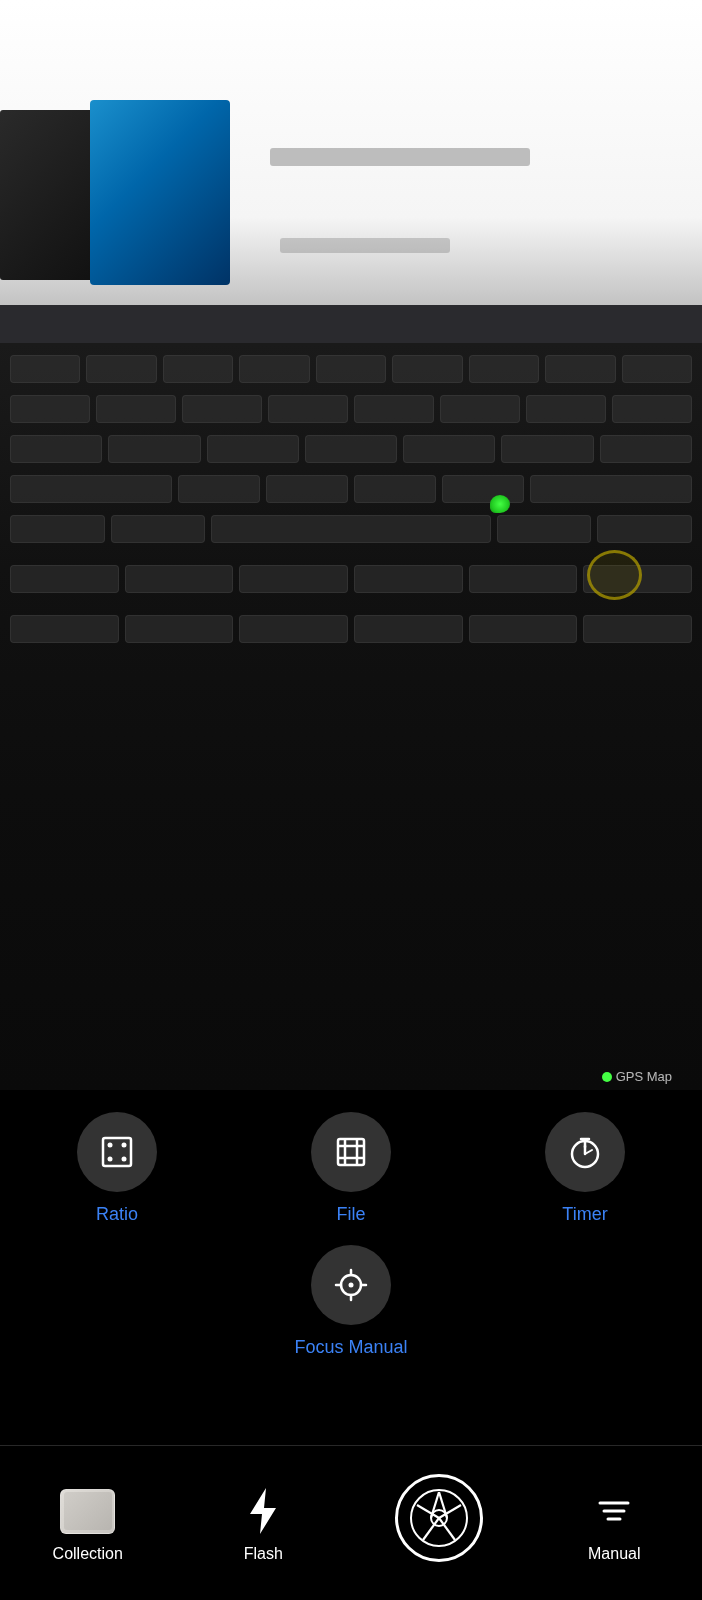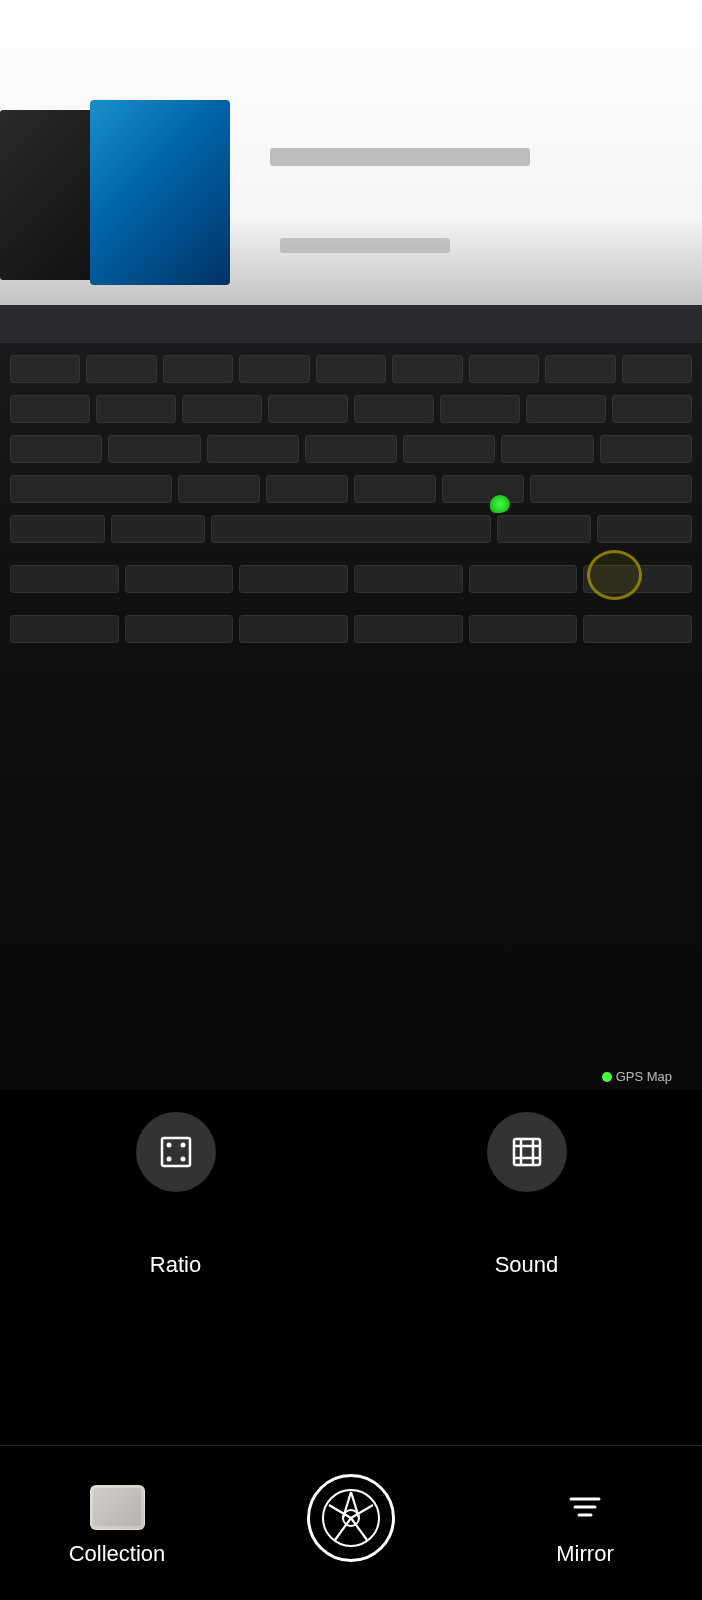--- a/index.html
+++ b/index.html
@@ -257,25 +257,24 @@
       display: flex;
       align-items: center;
       justify-content: center;
     }
 
     .control-circle.sound-active {
       background: #333;
     }
 
     .control-label {
-      color: #ffffff;
-      font-size: 22px;
+      color: #3b82f6;
+      font-size: 18px;
       font-weight: 400;
       text-align: center;
-      margin-top: 48px;
     }
 
     
     .tab-bar {
       position: absolute;
       bottom: 0;
       left: 0;
       right: 0;
       height: 155px;
       background: #000;
@@ -297,21 +296,21 @@
     .tab-icon-wrap {
       width: 55px;
       height: 55px;
       display: flex;
       align-items: center;
       justify-content: center;
     }
 
     .tab-label {
       color: #fff;
-      font-size: 22px;
+      font-size: 16px;
       font-weight: 400;
       text-align: center;
     }
 
     
     .shutter-btn {
       width: 88px;
       height: 88px;
       border-radius: 50%;
       border: 3px solid #fff;
@@ -470,44 +469,77 @@
     <div class="control-item">
       <div class="control-circle">
         <svg width="40" height="40" viewBox="0 0 40 40">
           <line x1="14" y1="8" x2="14" y2="32" stroke="white" stroke-width="2.5"></line>
           <line x1="26" y1="8" x2="26" y2="32" stroke="white" stroke-width="2.5"></line>
           <line x1="8" y1="14" x2="32" y2="14" stroke="white" stroke-width="2.5"></line>
           <line x1="8" y1="26" x2="32" y2="26" stroke="white" stroke-width="2.5"></line>
           <rect x="7" y="7" width="26" height="26" rx="2" fill="none" stroke="white" stroke-width="2.5"></rect>
         </svg>
       </div>
-      <span class="control-label">Sound</span>
-    </div>
-
+      <span class="control-label">File</span>
+    </div>
+
+    <div class="control-item">
+      <div class="control-circle">
+        <svg width="40" height="40" viewBox="0 0 40 40">
+          <circle cx="20" cy="22" r="13" fill="none" stroke="white" stroke-width="2.5"></circle>
+          <line x1="20" y1="9" x2="20" y2="15" stroke="white" stroke-width="2.5" stroke-linecap="round"></line>
+          <line x1="20" y1="22" x2="20" y2="14" stroke="white" stroke-width="2.5" stroke-linecap="round"></line>
+          <line x1="20" y1="22" x2="27" y2="18" stroke="white" stroke-width="2" stroke-linecap="round"></line>
+          <line x1="16" y1="7" x2="24" y2="7" stroke="white" stroke-width="2.5" stroke-linecap="round"></line>
+        </svg>
+      </div>
+      <span class="control-label">Timer</span>
+    </div>
 
   </div>
 
   <div class="controls-row-2">
 
+    <div class="control-item">
+      <div class="control-circle">
+        <svg width="40" height="40" viewBox="0 0 40 40">
+          <circle cx="20" cy="20" r="10" fill="none" stroke="white" stroke-width="2.5"></circle>
+          <circle cx="20" cy="20" r="2.5" fill="white"></circle>
+          <line x1="20" y1="5" x2="20" y2="10" stroke="white" stroke-width="2.5" stroke-linecap="round"></line>
+          <line x1="20" y1="30" x2="20" y2="35" stroke="white" stroke-width="2.5" stroke-linecap="round"></line>
+          <line x1="5" y1="20" x2="10" y2="20" stroke="white" stroke-width="2.5" stroke-linecap="round"></line>
+          <line x1="30" y1="20" x2="35" y2="20" stroke="white" stroke-width="2.5" stroke-linecap="round"></line>
+        </svg>
+      </div>
+      <span class="control-label">Focus Manual</span>
+    </div>
 
 
 
   </div>
 
   <div class="tab-bar">
 
     <div class="tab-item">
       <div class="tab-icon-wrap">
         <div class="collection-thumb">
           <div class="thumb-inner"></div>
         </div>
       </div>
       <span class="tab-label">Collection</span>
     </div>
 
+    <div class="tab-item">
+      <div class="tab-icon-wrap">
+        <svg width="34" height="50" viewBox="0 0 34 50">
+          <polygon points="20,2 4,28 16,28 14,48 30,22 18,22" fill="white"></polygon>
+        </svg>
+      </div>
+      <span class="tab-label">Flash</span>
+    </div>
 
     <div class="tab-item">
       <div class="tab-icon-wrap" style="width:88px;height:88px;">
         <div class="shutter-btn">
           <svg width="60" height="60" viewBox="0 0 60 60">
 
             <circle cx="30" cy="30" r="28" fill="none" stroke="white" stroke-width="2"></circle>
 
             <line x1="30" y1="4" x2="22" y2="30" stroke="white" stroke-width="2.2"></line>
 
@@ -528,17 +560,17 @@
 
 
     <div class="tab-item">
       <div class="tab-icon-wrap">
         <svg width="40" height="40" viewBox="0 0 40 40">
           <line x1="6" y1="12" x2="34" y2="12" stroke="white" stroke-width="3" stroke-linecap="round"></line>
           <line x1="10" y1="20" x2="30" y2="20" stroke="white" stroke-width="3" stroke-linecap="round"></line>
           <line x1="14" y1="28" x2="26" y2="28" stroke="white" stroke-width="3" stroke-linecap="round"></line>
         </svg>
       </div>
-      <span class="tab-label">Mirror</span>
+      <span class="tab-label">Manual</span>
     </div>
 
   </div>
 </div>
 
 </body></html>

